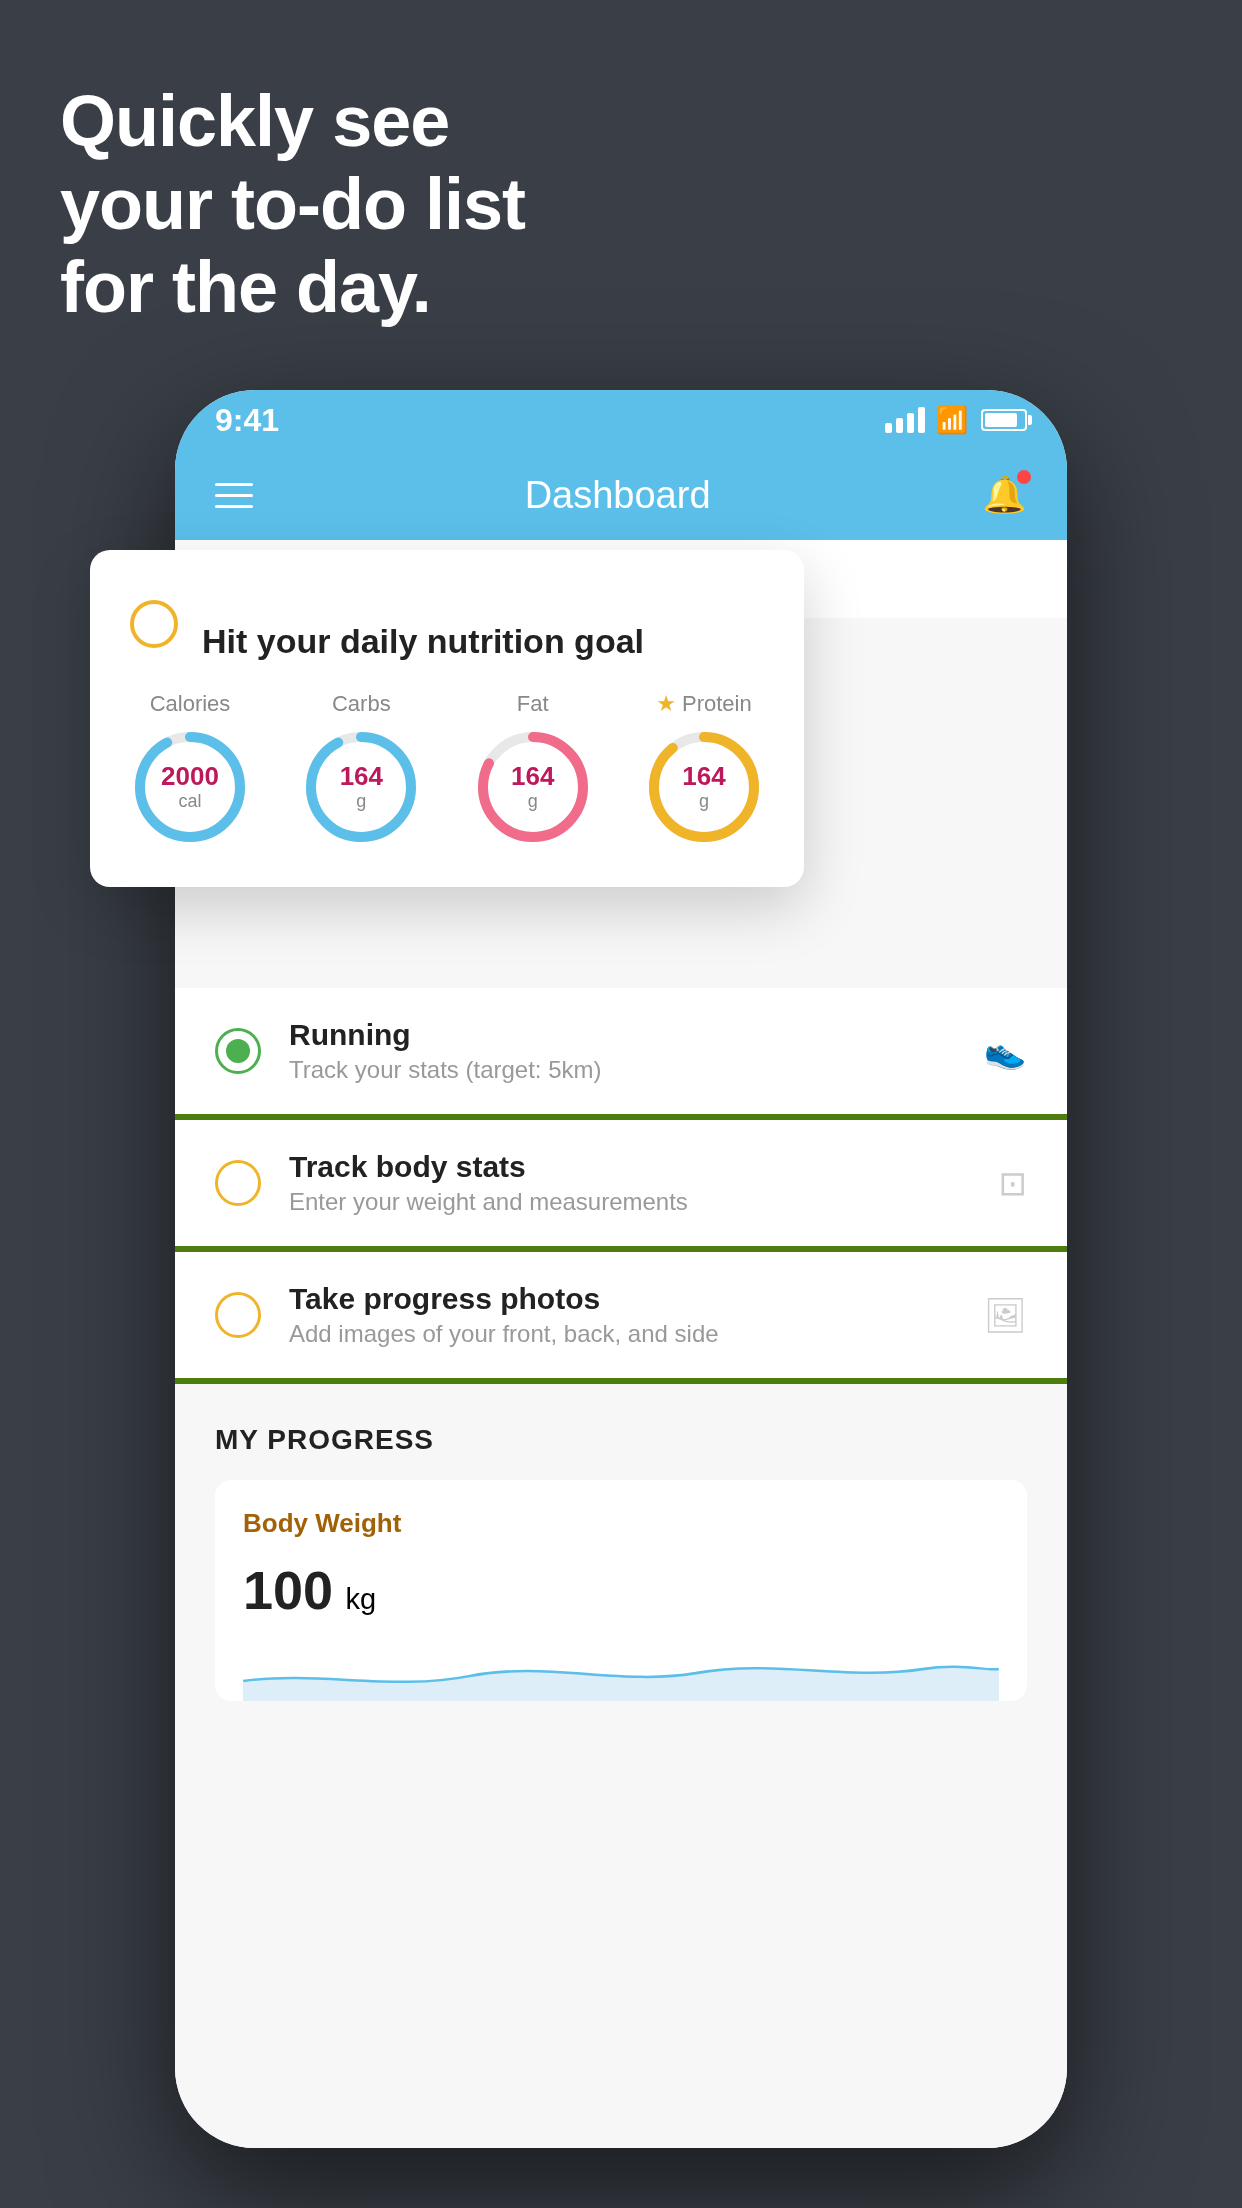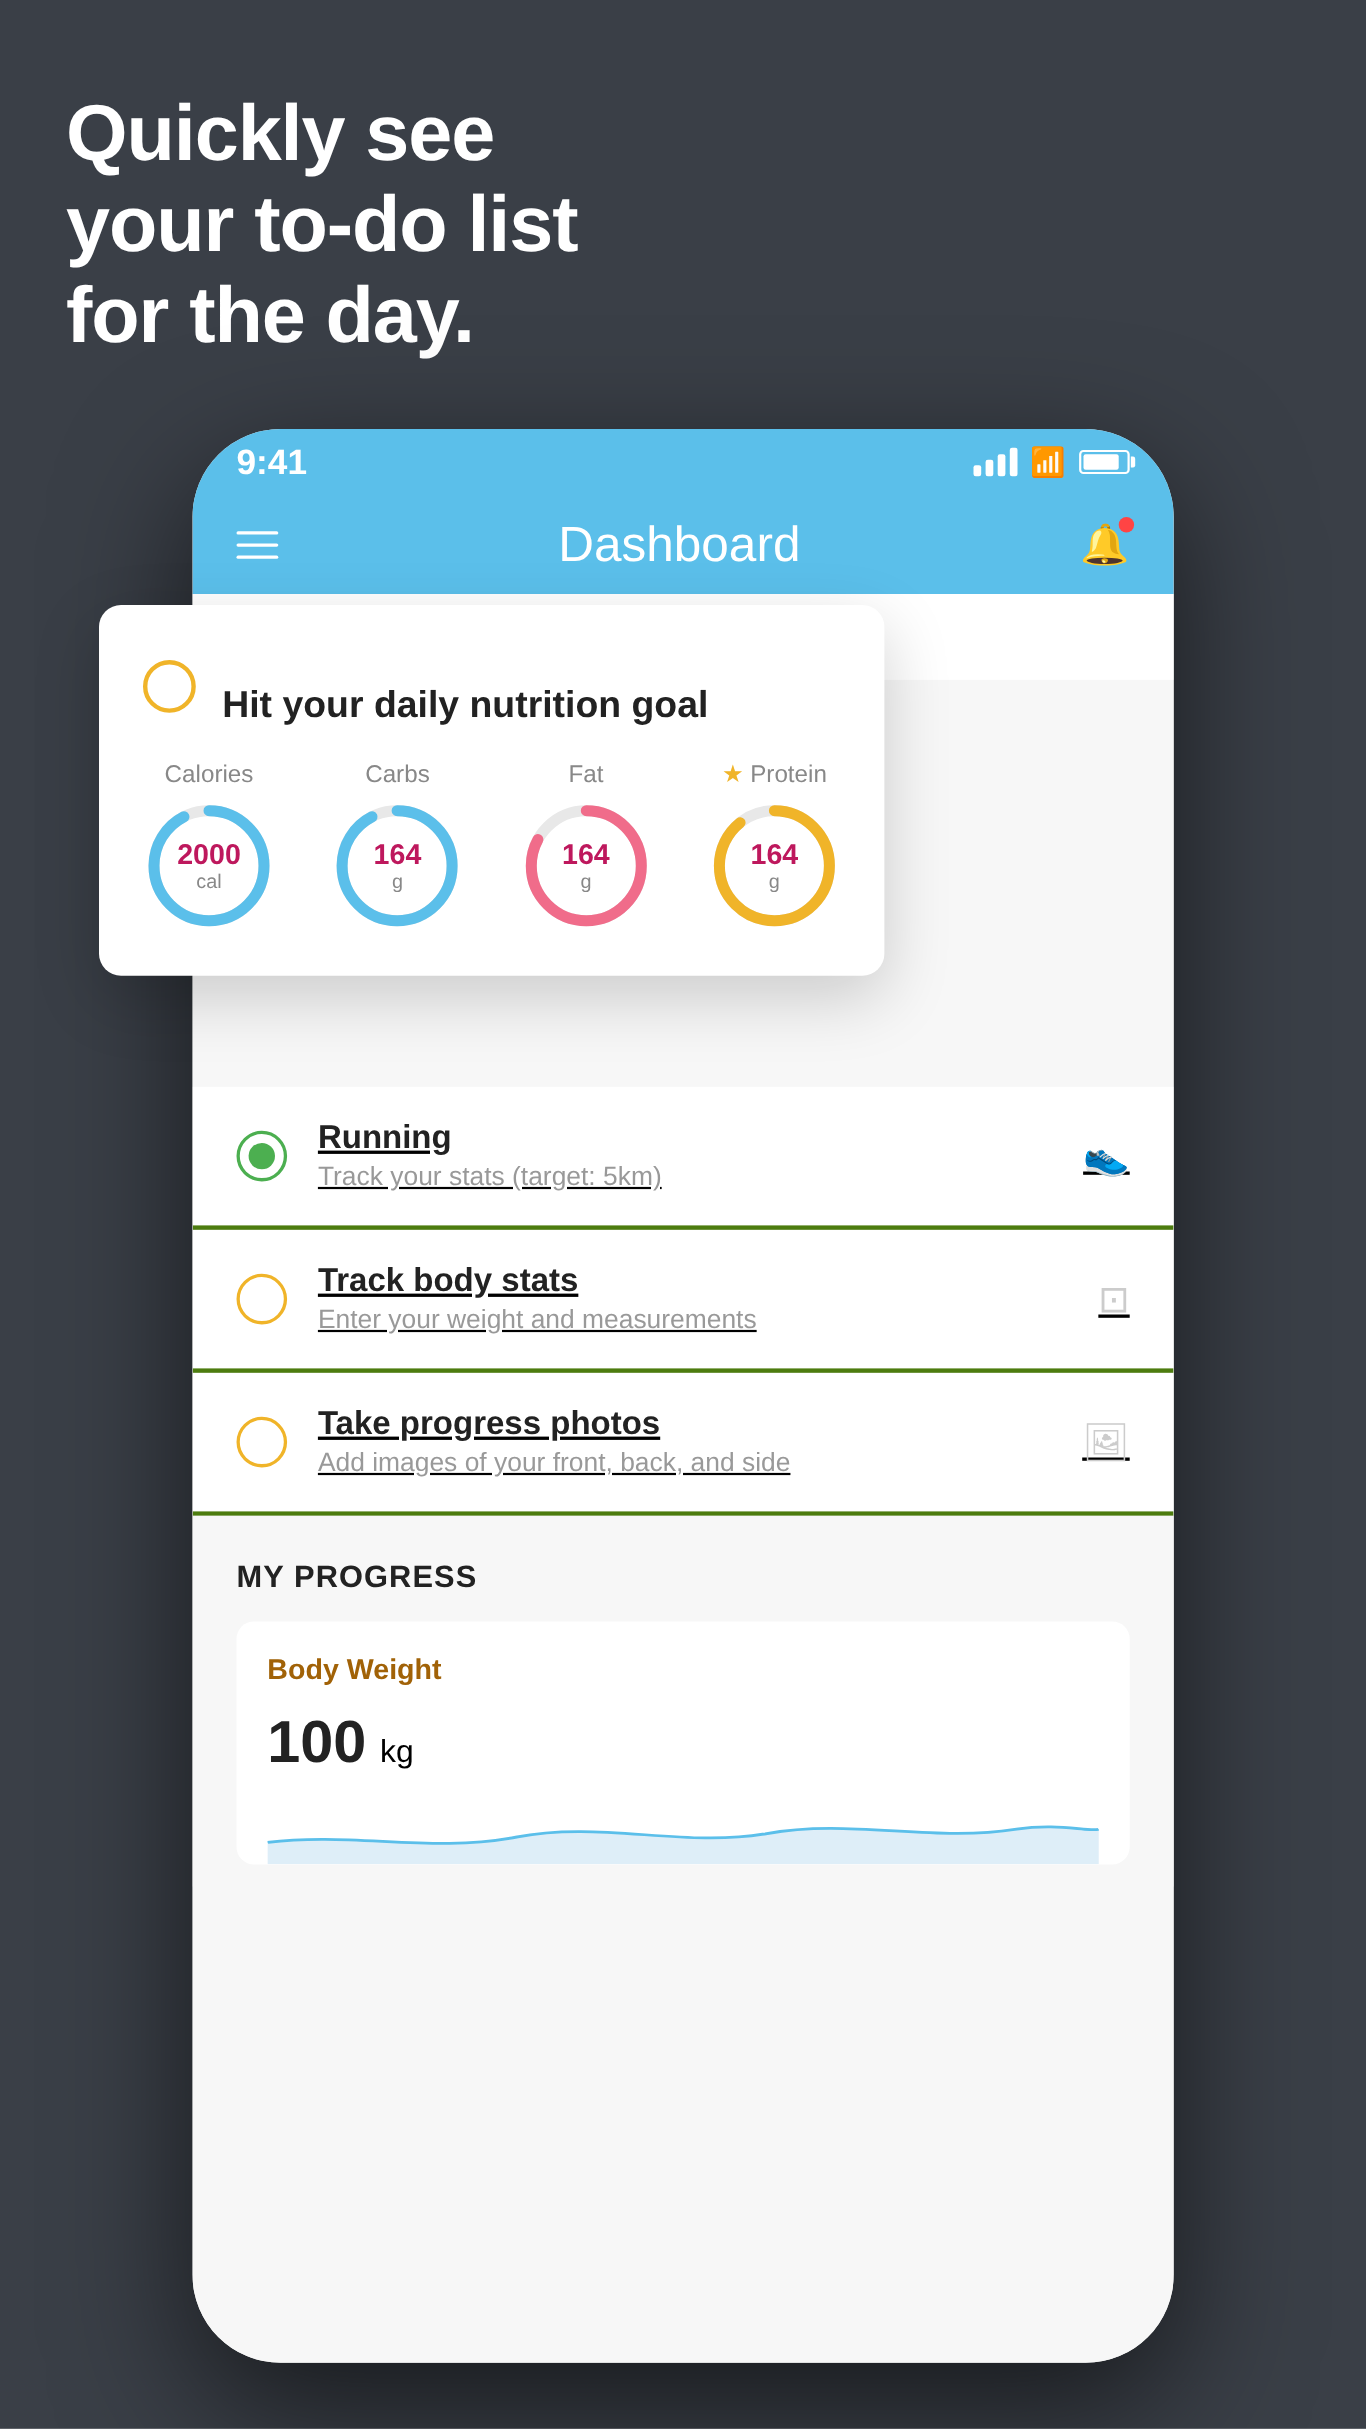--- a/index.html
+++ b/index.html
@@ -125,21 +125,21 @@
 
     .hamburger-line {
       width: 38px;
       height: 3px;
       background: white;
       border-radius: 2px;
     }
 
     .nav-title {
       color: white;
-      font-size: 45px;
+      font-size: 38px;
       font-weight: 500;
     }
 
     .bell-icon {
       position: relative;
       font-size: 36px;
       color: white;
     }
 
     .bell-dot {
@@ -304,23 +304,22 @@
     
     .todo-list {
       background: white;
       margin-top: 370px;
     }
 
     .todo-item {
       display: flex;
       align-items: center;
       padding: 30px 40px;
-      border-bottom: 4px solid #4d7c0f;
+      border-bottom: 6px solid #4d7c0f;
       gap: 28px;
-      text-decoration: underline;
     }
 
     .todo-circle-green {
       width: 46px;
       height: 46px;
       border: 3.5px solid #4caf50;
       border-radius: 50%;
       flex-shrink: 0;
       position: relative;
     }

